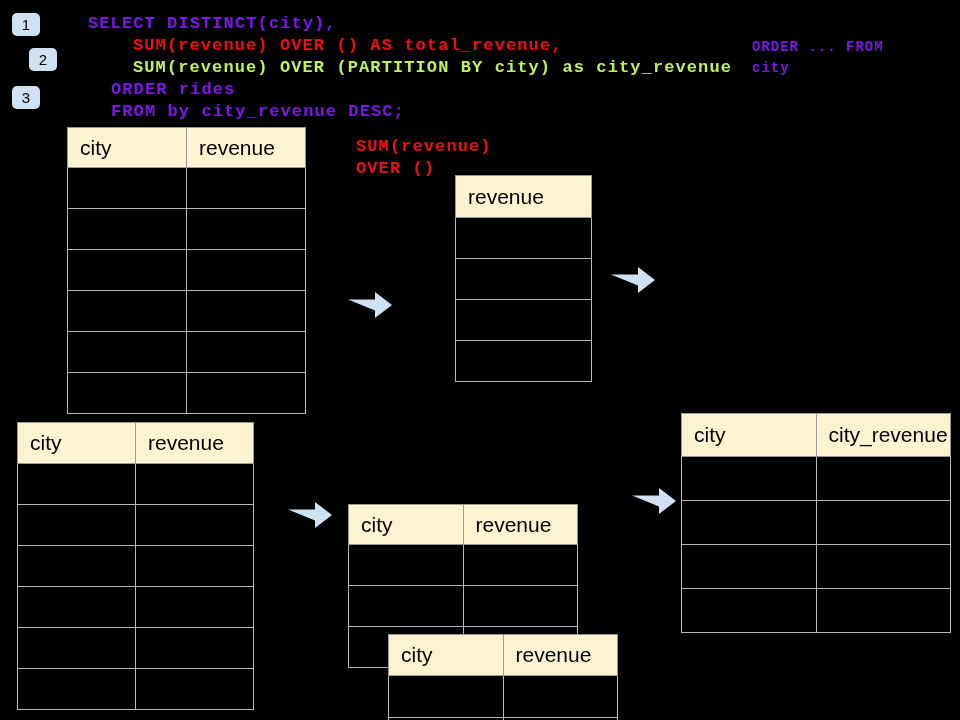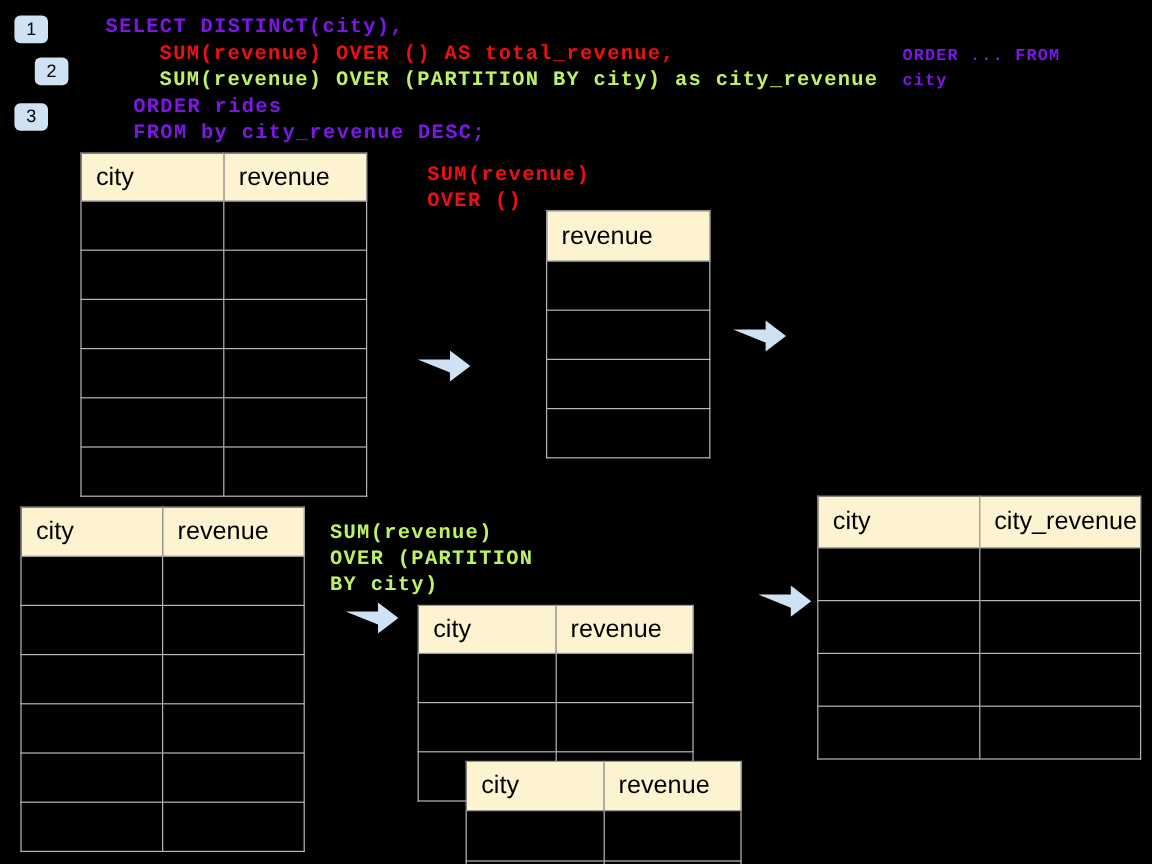--- a/index.html
+++ b/index.html
@@ -66,23 +66,20 @@
   <div class="code green" id="sql3">SUM(revenue) OVER (PARTITION BY city) as city_revenue</div>
   <div class="code purple" id="sql4">ORDER rides</div>
   <div class="code purple" id="sql5">FROM by city_revenue DESC;</div>
 
   <div class="code purple" id="from-note"><span>ORDER ... FROM</span>
 <span>city</span></div>
 
   <div class="code red" id="overall-label"><span>SUM(revenue)</span>
 <span>OVER ()</span></div>
 
-  <div class="code green" id="partition-label"><span>SUM(revenue)</span>
-<span>OVER (PARTITION</span>
-<span>BY city)</span></div>
 
   <table class="tbl" id="t1">
       <thead>
         <tr>
           <th>city</th>
           <th>revenue</th>
         </tr>
       </thead>
       <tbody>
         <tr>

